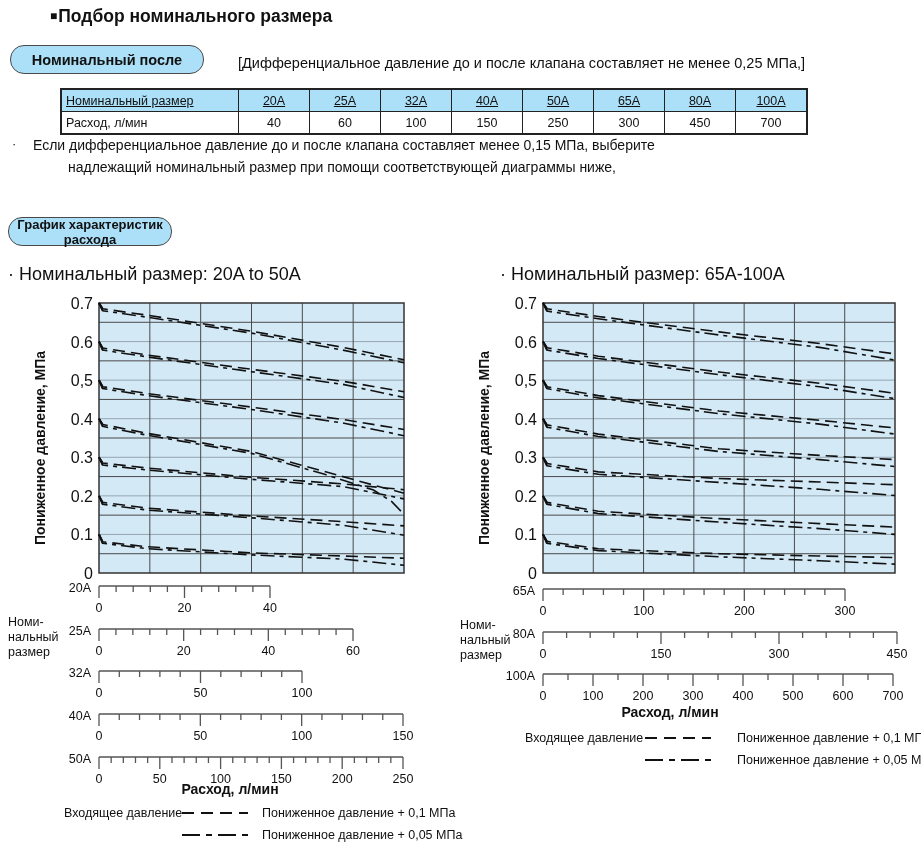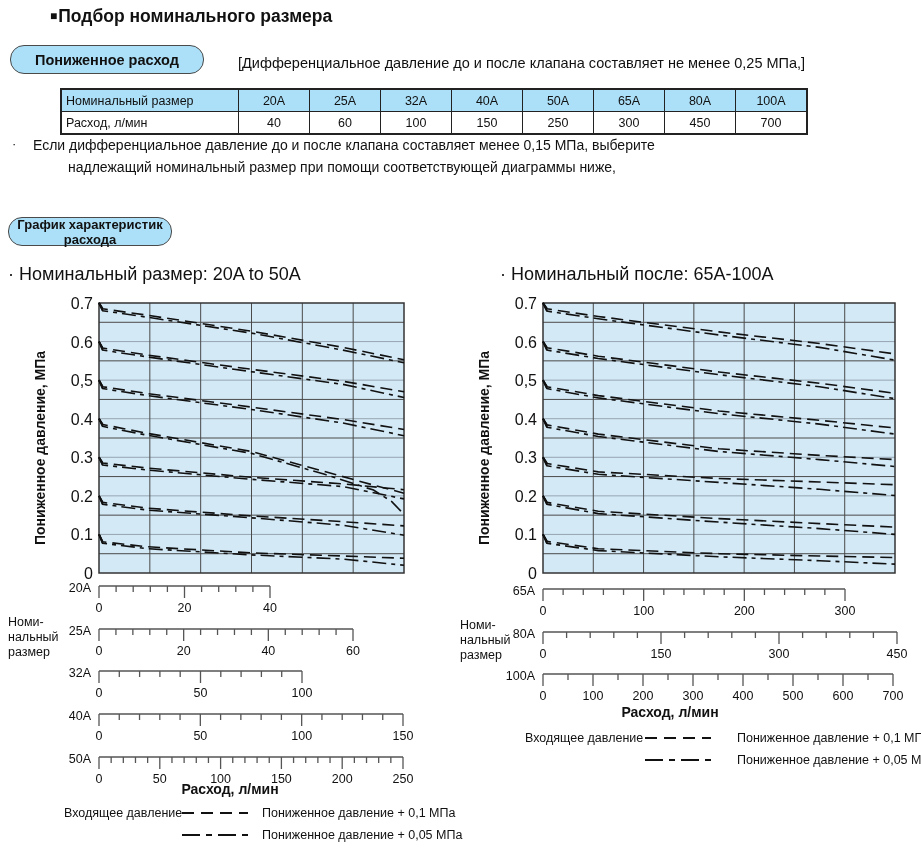--- a/index.html
+++ b/index.html
@@ -9,21 +9,21 @@
   .page-title{left:50px;top:6px;font-size:17.5px;font-weight:bold;white-space:nowrap;}
   .page-title .sq{font-size:12px;vertical-align:2px;margin-right:1px;}
   .badge{background:#ace0f8;border:1.6px solid #4a4a4a;border-radius:14px;
          text-align:center;font-weight:bold;display:flex;align-items:center;justify-content:center;}
   #badge1{left:10px;top:45px;width:192px;height:27px;font-size:14.5px;}
   #badge2{left:8px;top:217px;width:162px;height:27px;font-size:13px;}
   .bracket-note{left:238px;top:55px;font-size:14.5px;white-space:nowrap;}
   table.flow{position:absolute;left:60px;top:88px;border-collapse:collapse;
              border:2px solid #222;font-size:12.5px;}
   table.flow th,table.flow td{border:1px solid #222;height:21px;padding:0 4px;font-weight:normal;}
-  table.flow th{background:#ace0f8;}
+  table.flow th{background:#ace0f8;text-decoration:underline;}
   table.flow .c0{width:168px;text-align:left;}
   table.flow .cn{width:62px;text-align:center;}
   .note-dot{left:12px;top:136px;font-size:13px;}
   .note-l1{left:33px;top:137px;font-size:14px;white-space:nowrap;}
   .note-l2{left:68px;top:159px;font-size:14px;white-space:nowrap;}
   .chart-title{top:264px;font-size:18px;font-weight:normal;white-space:nowrap;}
   #titleL{left:8px;} #titleR{left:500px;}
   .chart-block{position:absolute;top:295px;height:555px;}
   #chartL{left:0;width:470px;} #chartR{left:460px;width:461px;}
   .plot{position:absolute;}
@@ -50,21 +50,21 @@
   #chartL .ls2{left:182px;top:533px;} #chartL .li2{left:262px;top:533px;}
   #chartR .legend-intro{left:65px;top:436px;}
   #chartR .ls1{left:185px;top:436px;} #chartR .li1{left:277px;top:436px;}
   #chartR .ls2{left:185px;top:458px;} #chartR .li2{left:277px;top:458px;}
 </style>
 </head>
 <body>
 
 <div class="abs page-title"><span class="sq">■</span><span>Подбор номинального размера</span></div>
 
-<div class="abs badge" id="badge1">Пониженное расход</div>
+<div class="abs badge" id="badge1">Номинальный после</div>
 <div class="abs bracket-note">[Дифференциальное давление до и после клапана составляет не менее 0,25 МПа,]</div>
 
 <table class="flow">
   <thead>
       <tr id="flow-thead-row">
         <th class="c0">Номинальный размер</th>
         <th class="cn">20A</th>
         <th class="cn">25A</th>
         <th class="cn">32A</th>
         <th class="cn">40A</th>
@@ -89,21 +89,21 @@
     </tbody>
 </table>
 
 <div class="abs note-dot">·</div>
 <div class="abs note-l1">Если дифференциальное давление до и после клапана составляет менее 0,15 МПа, выберите</div>
 <div class="abs note-l2">надлежащий номинальный размер при помощи соответствующей диаграммы ниже,</div>
 
 <div class="abs badge" id="badge2">График характеристик расхода</div>
 
 <div class="abs chart-title" id="titleL">· Номинальный размер:  20A to 50A</div>
-<div class="abs chart-title" id="titleR">· Номинальный после: 65A-100A</div>
+<div class="abs chart-title" id="titleR">· Номинальный размер: 65A-100A</div>
 
 <div class="chart-block" id="chartL">
   <div class="ylab">Пониженное давление, МПа</div>
   <div class="xlabel">Расход, л/мин</div>
   <div class="size-label"><span>Номи-</span><br><span>нальный</span><br><span>размер</span></div>
   <div class="legend-intro">Входящее давление</div>
   <svg class="legend-sample ls1">
       <line class="dash-long" x1="0" y1="7" x2="66" y2="7"></line>
     </svg>
   <div class="legend-item li1">Пониженное давление + 0,1 МПа</div>

